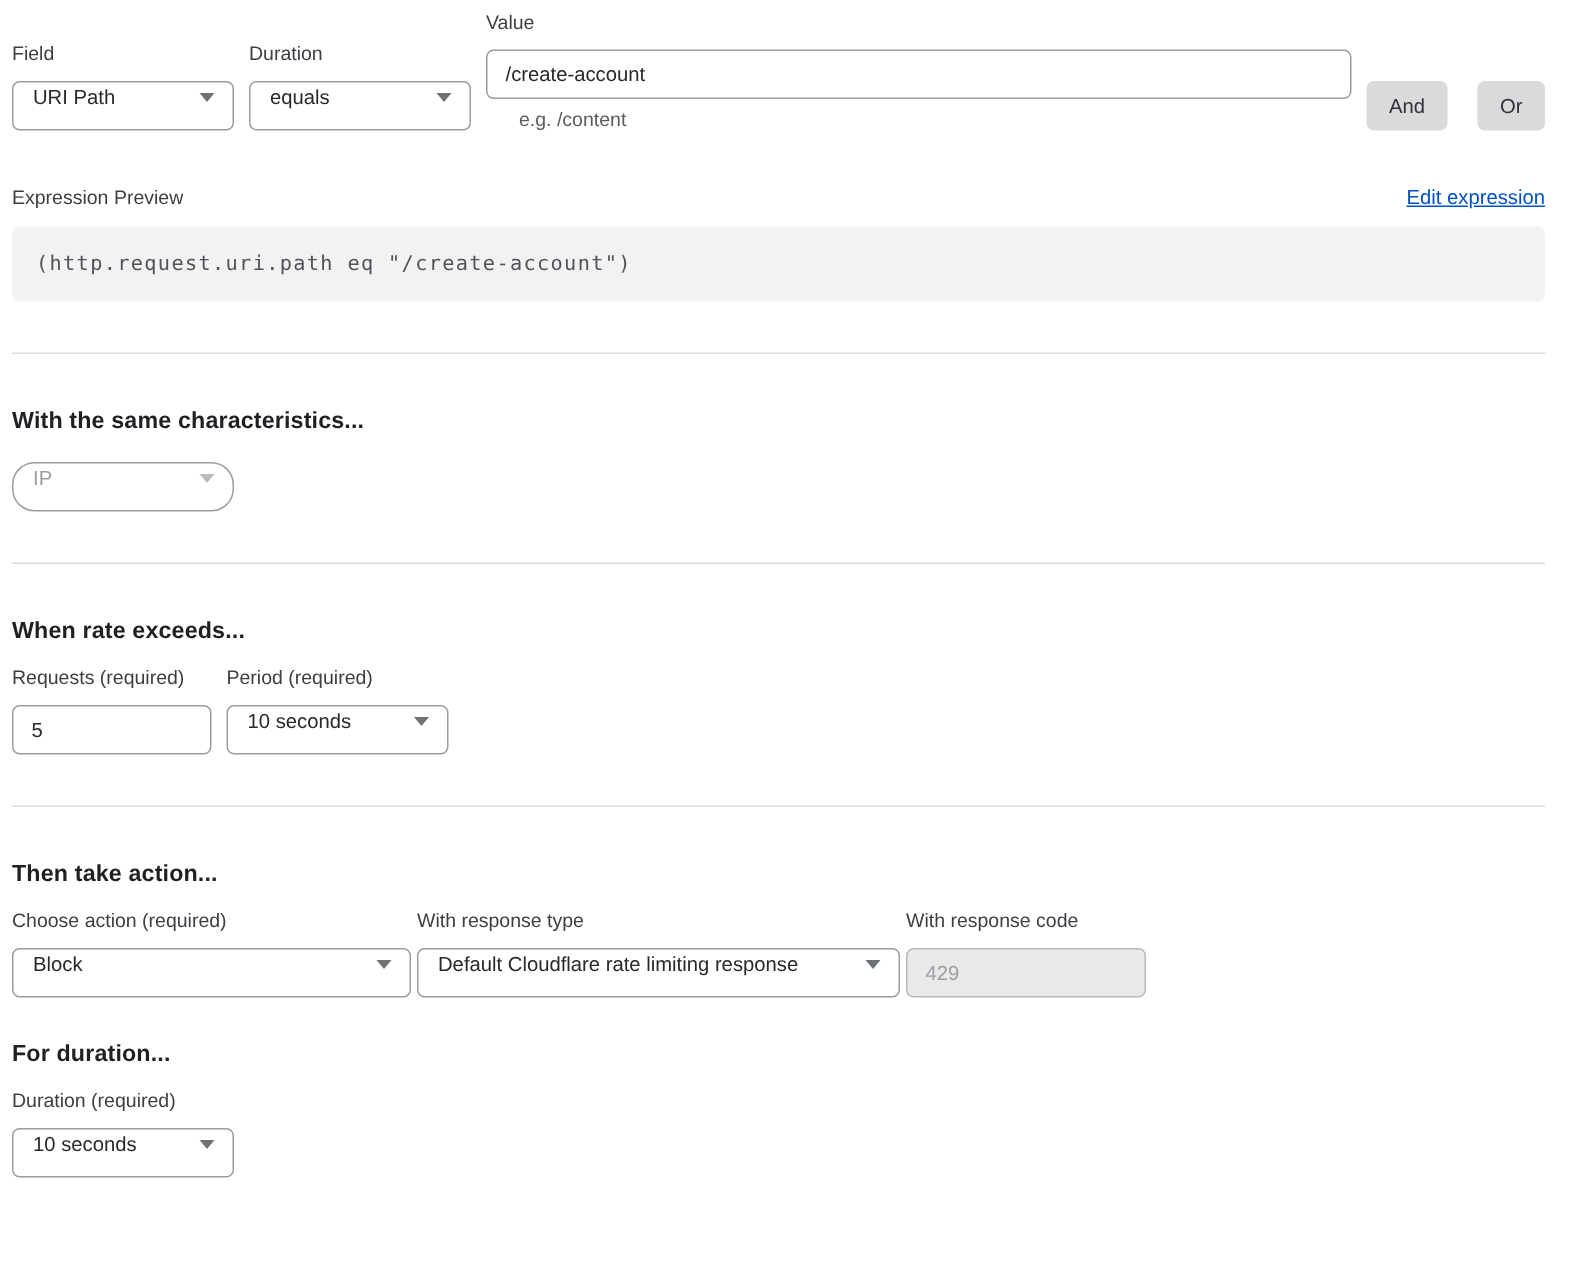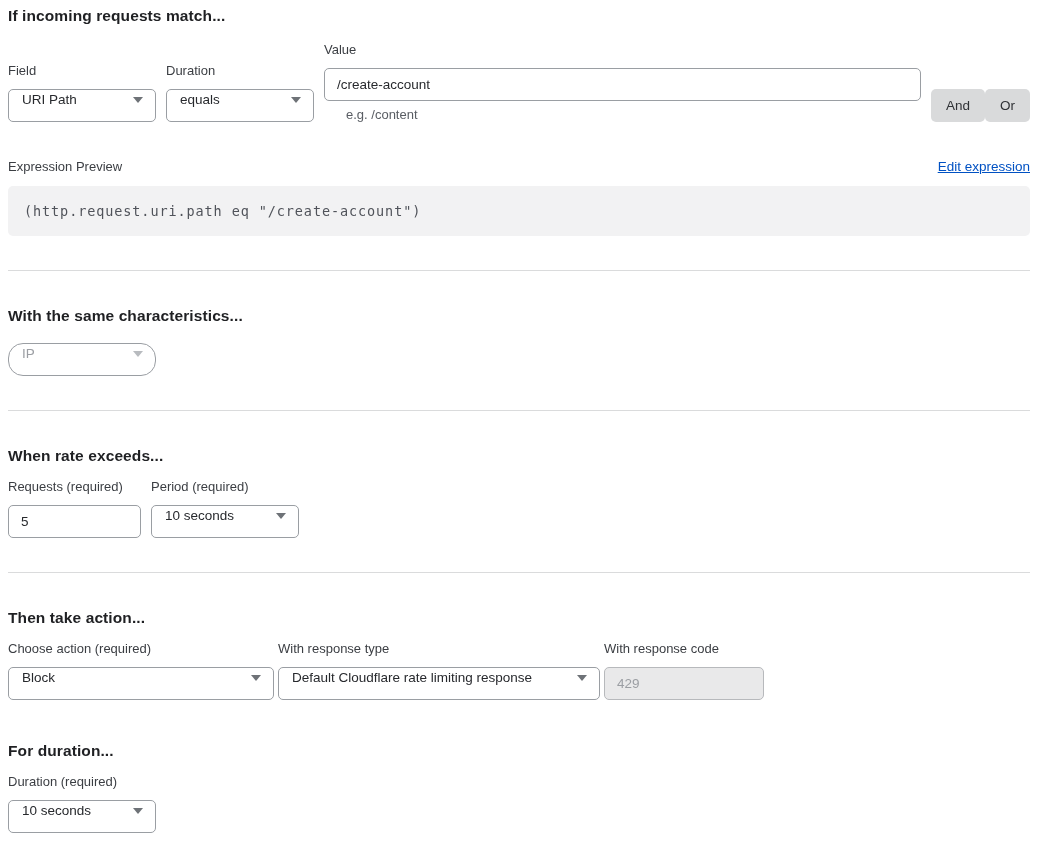--- a/index.html
+++ b/index.html
@@ -80,21 +80,21 @@
     color:var(--disabled-text);
     border-color:#b7b9bc;
   }
   .hint{
     margin-top:6px;
     font-size:13px;
     color:var(--hint);
     margin-left:22px;
   }
   .grow{flex:1 1 auto;}
-  .andor{display:flex;gap:0;margin-top:25px;}
+  .andor{display:flex;gap:20px;margin-top:25px;}
   .andor button{
     height:33px;
     padding:0 15px;
     border:none;
     border-radius:5px;
     background:var(--button-bg);
     color:var(--button-text);
     font-size:13.5px;
     font-family:inherit;
     cursor:pointer;
@@ -133,29 +133,28 @@
   }
   .section{margin-top:37px;}
   .section.tight-title h2.section-title{margin-bottom:16px;}
   .w-148{width:148px;}
   .w-133{width:133px;}
   .w-266{width:266px;}
   .w-322{width:322px;}
   .w-160{width:160px;}
   .gap-16{gap:4px;}
   .mt-first{margin-top:0;}
-  .section-duration{margin-top:43px;}
+  .section-duration{margin-top:30px;}
 </style>
 </head>
 <body>
 
 <div class="page">
 
   <div class="section mt-first">
-    <h2 class="section-title">If incoming requests match...</h2>
 
     <div class="fields-row">
       <div class="field w-148">
         <label>Field</label>
         <div class="control select">
           <span>URI Path</span>
           <span class="caret"></span>
         </div>
       </div>
 

